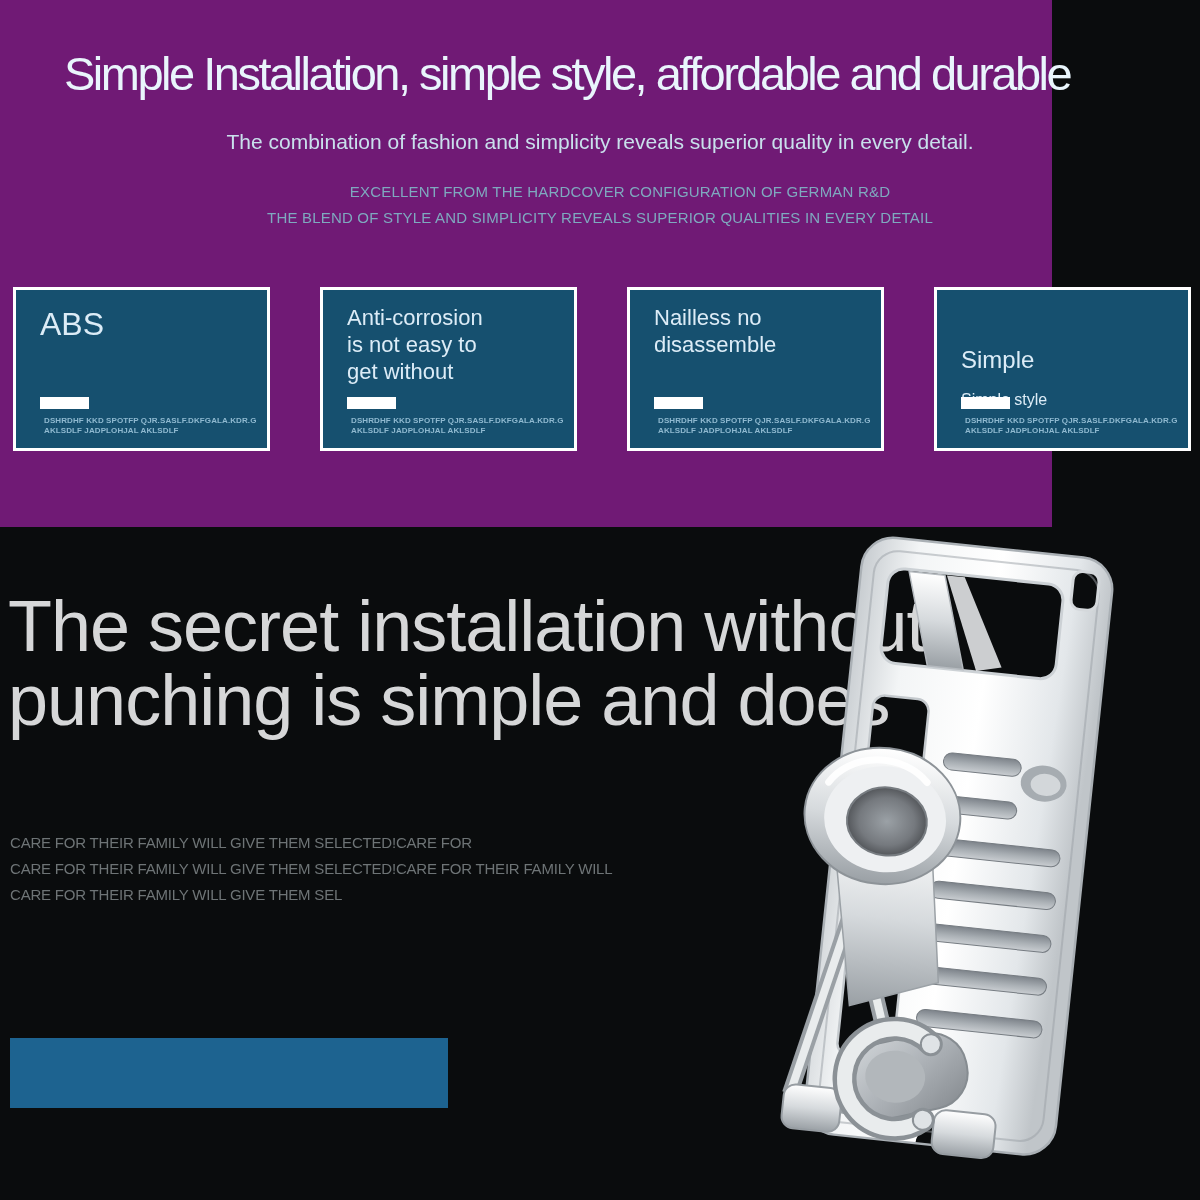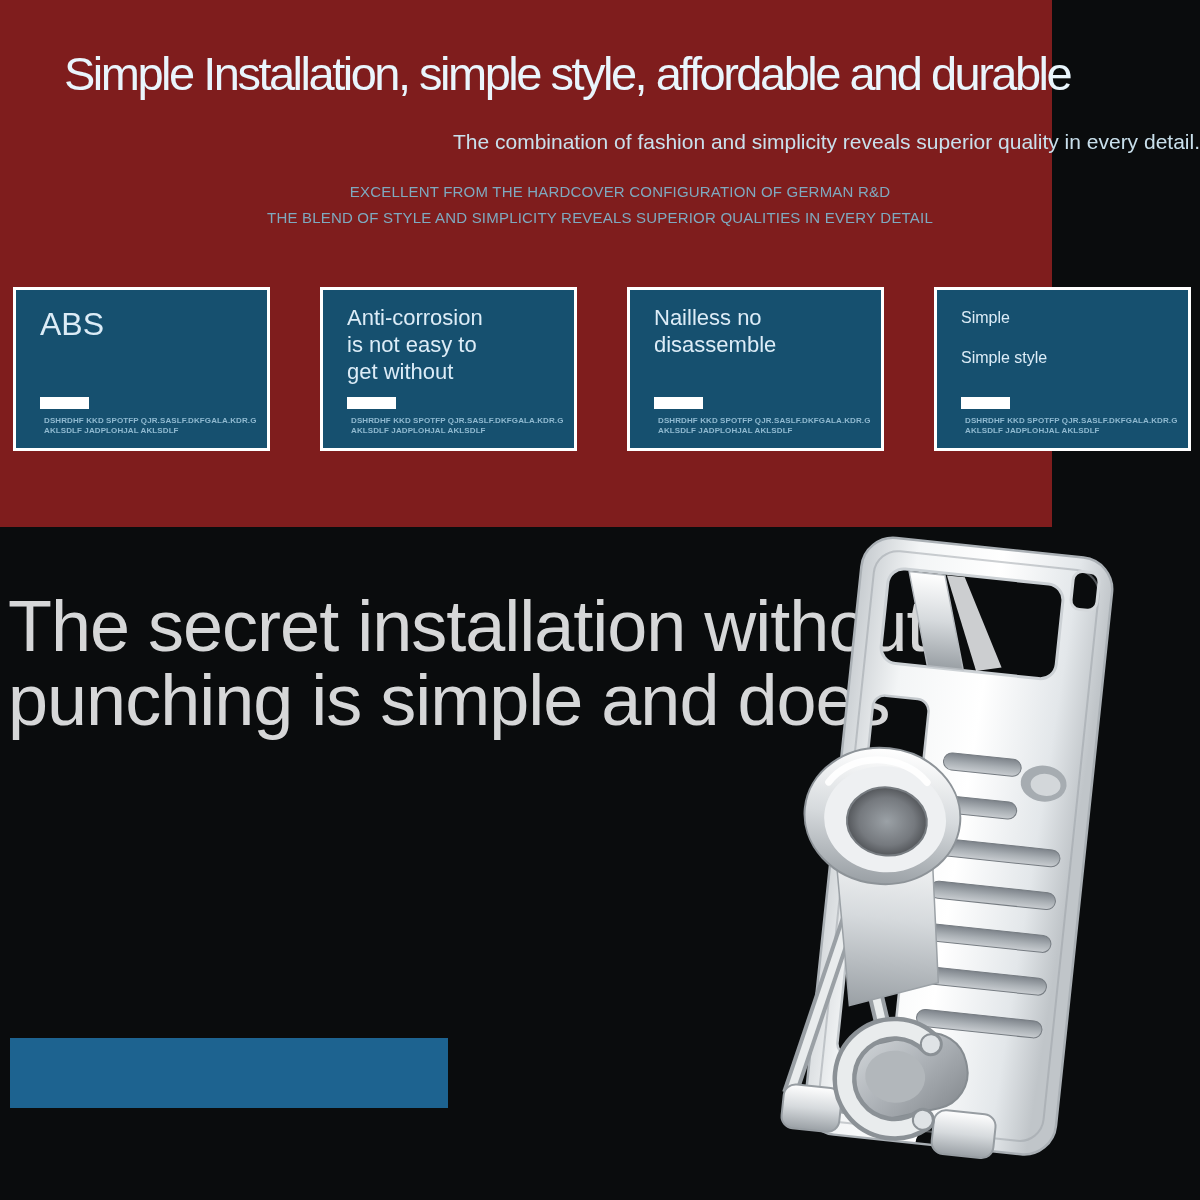--- a/index.html
+++ b/index.html
@@ -1,46 +1,46 @@
 <!DOCTYPE html>
 <html><head>
 <meta charset="utf-8">
 <style>
   html,body{margin:0;padding:0;background:#000;}
   .stage{
     position:relative;width:1200px;height:1200px;overflow:hidden;
     background:#0a0c0d;font-family:"Liberation Sans",sans-serif;
   }
   
-  .hero{position:absolute;left:0;top:0;width:1052px;height:527px;background:#7f1d1d;}
+  .hero{position:absolute;left:0;top:0;width:1052px;height:527px;background:#701a75;}
   .hero-title{
     position:absolute;left:64px;top:46px;font-size:47px;letter-spacing:-2.5px;
     color:#e9f5fc;white-space:nowrap;font-weight:400;
   }
   .hero-sub{
-    position:absolute;left:0;top:130px;width:1200px;text-align:right;
+    position:absolute;left:0;top:130px;width:1200px;text-align:center;
     font-size:21px;color:#c9e0ec;font-weight:400;
   }
   .tagline{
     position:absolute;left:0;width:1200px;text-align:center;
     font-size:15px;color:#7fa9bf;letter-spacing:0.2px;
   }
   .tagline-1{top:183px;padding-left:20px;}
   .tagline-2{top:209px;}
   
   .feature{
     position:absolute;top:287px;width:257px;height:164px;box-sizing:border-box;
     background:#16506f;border:3px solid #ffffff;
   }
   .feature-1{left:13px;}  .feature-2{left:320px;}
   .feature-3{left:627px;} .feature-4{left:934px;}
   .f-content{position:absolute;left:24px;top:14px;right:8px;}
   .f-line{display:block;font-size:22px;line-height:27px;color:#dcecf7;}
   .feature-1 .f-line1{font-size:32px;line-height:40px;margin-bottom:8px;}
-  .feature-4 .f-line1{font-size:16px;}
+  .feature-4 .f-line1{font-size:24px;margin-top:42px;}
   .feature-4 .f-line2{margin-top:13px;font-size:16px;}
   .f-line:empty{display:none;}
   .dash{position:absolute;left:24px;top:107px;width:49px;height:12px;background:#ffffff;}
   .fine{position:absolute;left:28px;top:126px;right:6px;}
   .fine span{
     display:block;font-size:8px;line-height:10px;color:#8fb9d0;
     font-weight:bold;letter-spacing:0.1px;white-space:nowrap;overflow:hidden;
   }
   
   .secret{position:absolute;left:0;top:527px;width:1200px;height:673px;background:#0a0c0d;}
@@ -120,20 +120,25 @@
         <span>DSHRDHF KKD SPOTFP QJR.SASLF.DKFGALA.KDR.G</span>
         <span>AKLSDLF JADPLOHJAL AKLSDLF</span>
       </div>
     </div>
   </div>
 
   <div class="secret">
     <div class="headline">
       <div>The secret installation without</div>
       <div>punching is simple and does</div>
+    </div>
+    <div class="captions">
+      <div>CARE FOR THEIR FAMILY WILL GIVE THEM SELECTED!CARE FOR</div>
+      <div>CARE FOR THEIR FAMILY WILL GIVE THEM SELECTED!CARE FOR THEIR FAMILY WILL</div>
+      <div>CARE FOR THEIR FAMILY WILL GIVE THEM SEL</div>
     </div>
     <div class="badge-rect"></div>
   </div>
 
   <svg class="product-svg" viewBox="0 0 440 685" aria-hidden="true">
     <defs>
       <linearGradient id="gPlate" x1="0" y1="0" x2="1" y2="0.12">
         <stop offset="0" stop-color="#c6cbcf"></stop>
         <stop offset="0.22" stop-color="#f3f5f6"></stop>
         <stop offset="0.55" stop-color="#ffffff"></stop>

